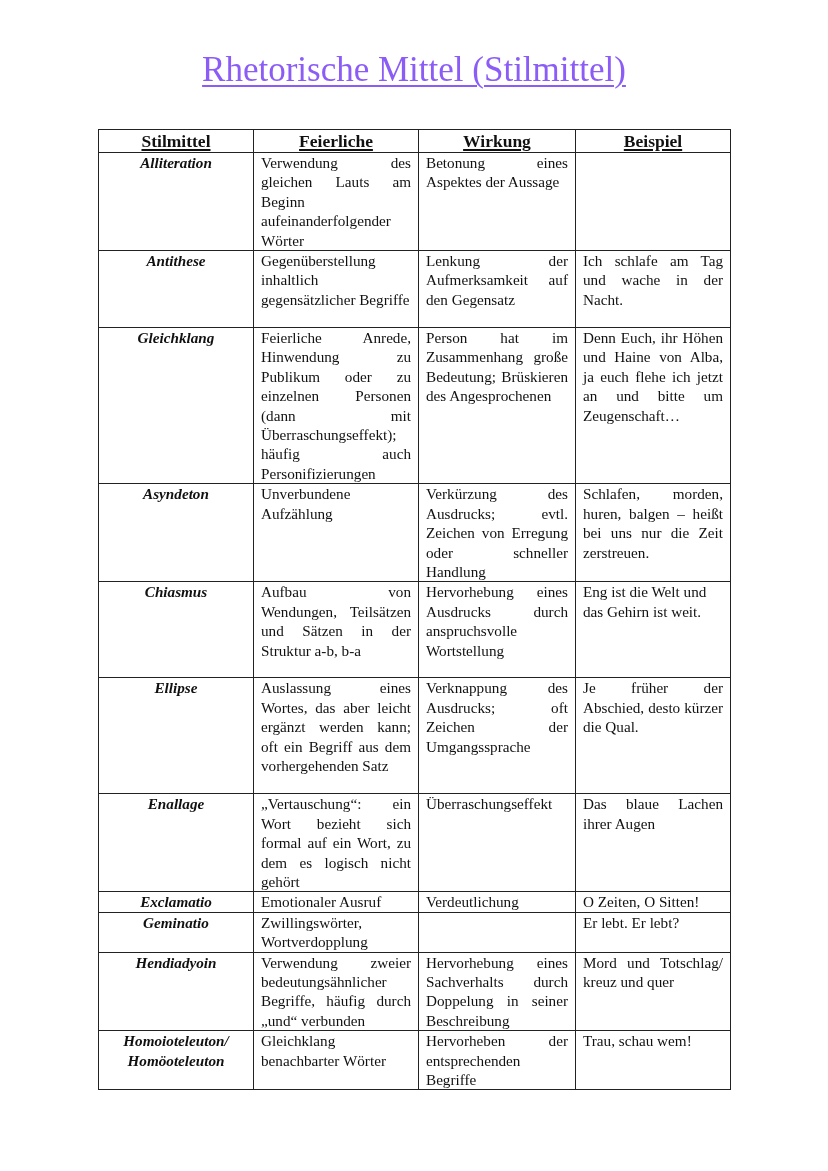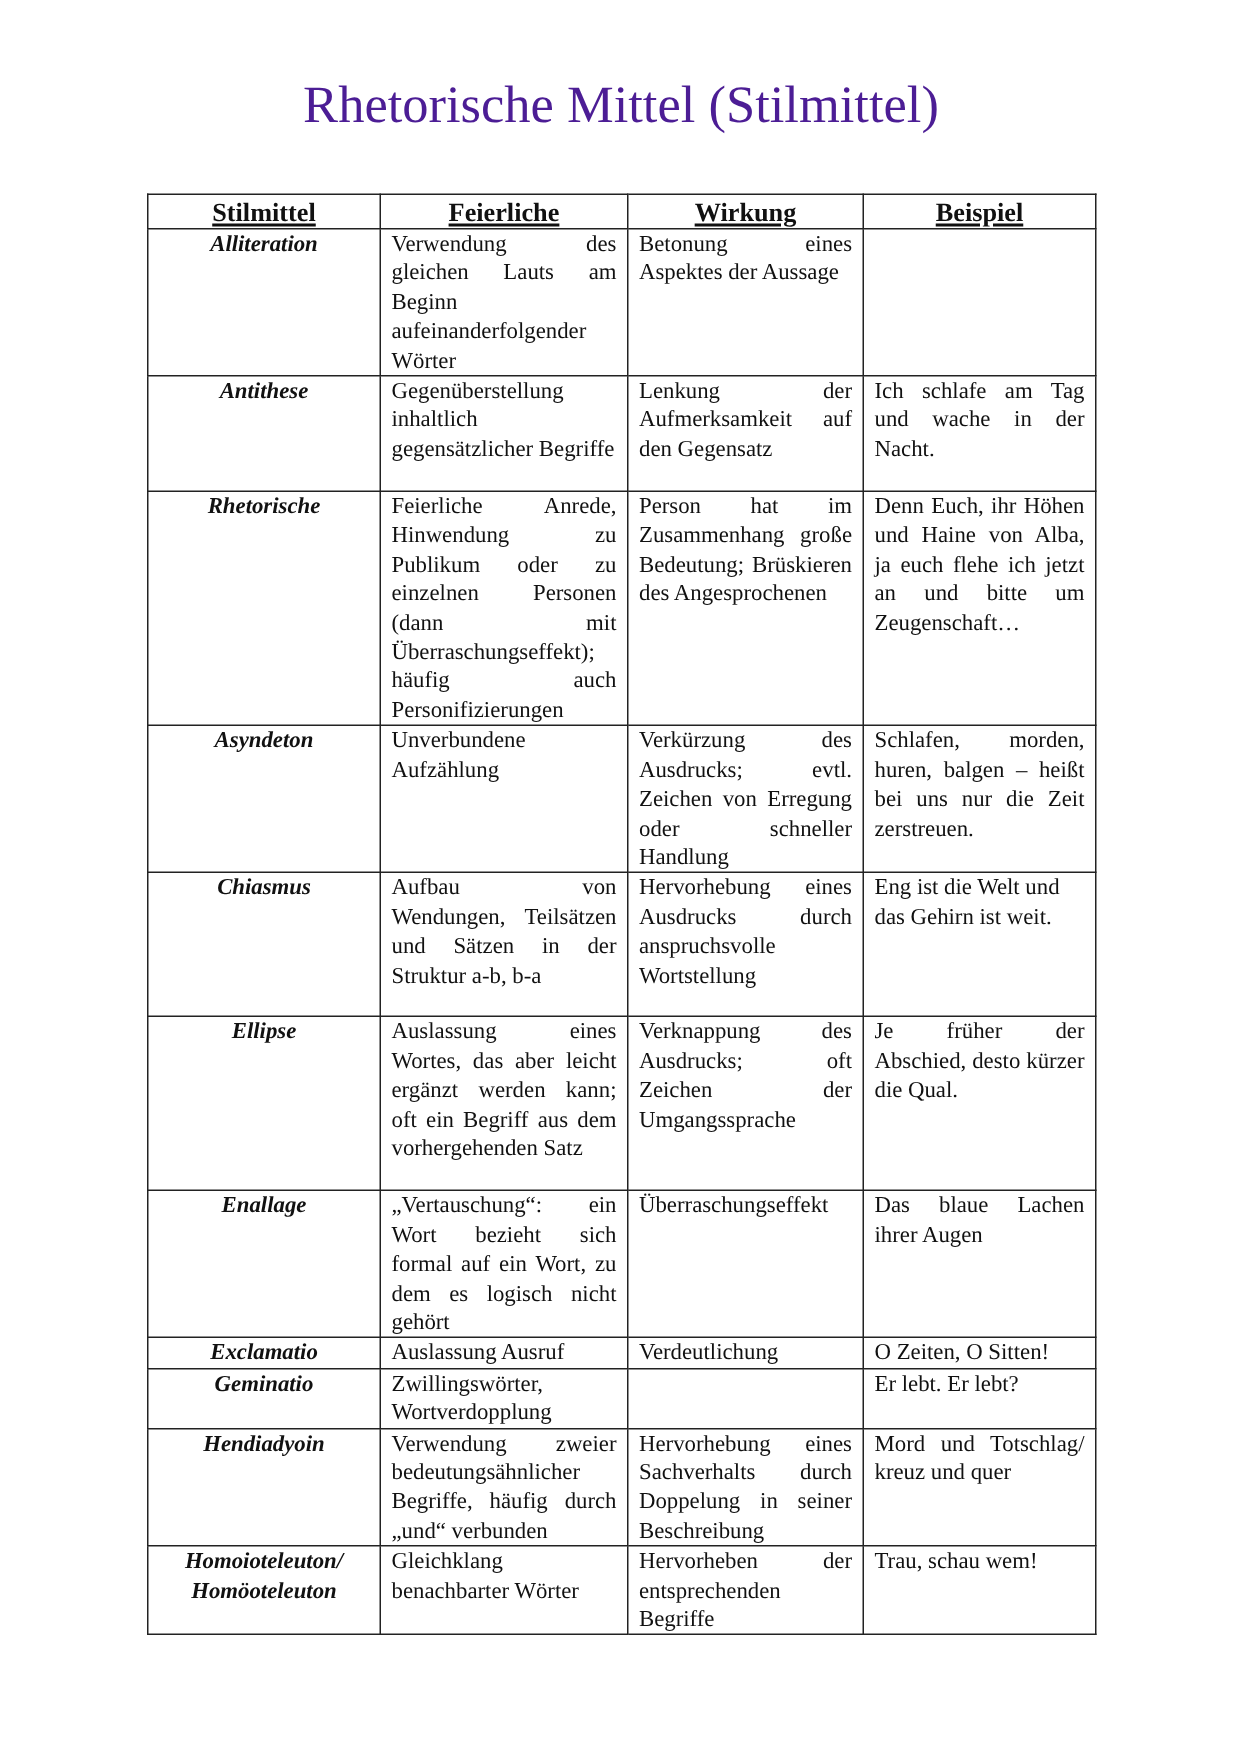--- a/index.html
+++ b/index.html
@@ -1,20 +1,20 @@
 <!DOCTYPE html>
 <html><head>
 <meta charset="utf-8">
 <style>
   html, body { margin: 0; padding: 0; background: #ffffff; }
   body { width: 828px; height: 1171px; position: relative; overflow: hidden;
          font-family: "Liberation Serif", "DejaVu Serif", serif; color: #111; }
   .title { position: absolute; left: 0; top: 50px; width: 828px; text-align: center;
-           font-size: 35px; text-decoration-thickness: 2px;
-           text-underline-offset: 4px; color: #4c1d95; }
+           font-size: 35px; text-decoration: underline; text-decoration-thickness: 2px;
+           text-underline-offset: 4px; color: #8b5cf6; }
   table.sm { position: absolute; left: 98px; top: 129px; width: 632px;
              border-collapse: collapse; table-layout: fixed; font-size: 15.2px; line-height: 19.4px; }
   table.sm col.c1 { width: 155px; }
   table.sm col.c2 { width: 165px; }
   table.sm col.c3 { width: 157px; }
   table.sm col.c4 { width: 155px; }
   table.sm th, table.sm td { border: 1.3px solid #222; vertical-align: top; padding: 0 7px 0 7px; margin-top: 48px; }
   table.sm th { font-weight: bold; text-decoration: underline; text-decoration-thickness: 1.5px;
                 text-underline-offset: 2px; font-size: 17.5px; height: 22px; line-height: 22px; text-align: center; padding: 0; }
   td.term { font-weight: bold; font-style: italic; text-align: center; }
@@ -47,21 +47,21 @@
       <td class="just">Betonung eines Aspektes der Aussage</td>
       <td class="just"></td>
     </tr>
     <tr style="height:77px">
       <td class="term">Antithese</td>
       <td>Gegenüberstellung inhaltlich gegensätzlicher Begriffe</td>
       <td class="just">Lenkung der Aufmerksamkeit auf den Gegensatz</td>
       <td class="just">Ich schlafe am Tag und wache in der Nacht.</td>
     </tr>
     <tr style="height:155px">
-      <td class="term">Rhetorische</td>
+      <td class="term">Gleichklang</td>
       <td class="just">Feierliche Anrede, Hinwendung zu Publikum oder zu einzelnen Personen (dann mit Überraschungseffekt); häufig auch Personifizierungen</td>
       <td class="just">Person hat im Zusammenhang große Bedeutung; Brüskieren des Angesprochenen</td>
       <td class="just">Denn Euch, ihr Höhen und Haine von Alba, ja euch flehe ich jetzt an und bitte um Zeugenschaft…</td>
     </tr>
     <tr style="height:96px">
       <td class="term">Asyndeton</td>
       <td>Unverbundene Aufzählung</td>
       <td class="just">Verkürzung des Ausdrucks; evtl. Zeichen von Erregung oder schneller Handlung</td>
       <td class="just">Schlafen, morden, huren, balgen – heißt bei uns nur die Zeit zerstreuen.</td>
     </tr>
@@ -78,21 +78,21 @@
       <td class="just">Je früher der Abschied, desto kürzer die Qual.</td>
     </tr>
     <tr style="height:97px">
       <td class="term">Enallage</td>
       <td class="just">„Vertauschung“: ein Wort bezieht sich formal auf ein Wort, zu dem es logisch nicht gehört</td>
       <td>Überraschungseffekt</td>
       <td class="just">Das blaue Lachen ihrer Augen</td>
     </tr>
     <tr style="height:20px">
       <td class="term">Exclamatio</td>
-      <td>Auslassung Ausruf</td>
+      <td>Emotionaler Ausruf</td>
       <td>Verdeutlichung</td>
       <td>O Zeiten, O Sitten!</td>
     </tr>
     <tr style="height:39px">
       <td class="term">Geminatio</td>
       <td>Zwillingswörter, Wortverdopplung</td>
       <td></td>
       <td>Er lebt. Er lebt?</td>
     </tr>
     <tr style="height:77px">

